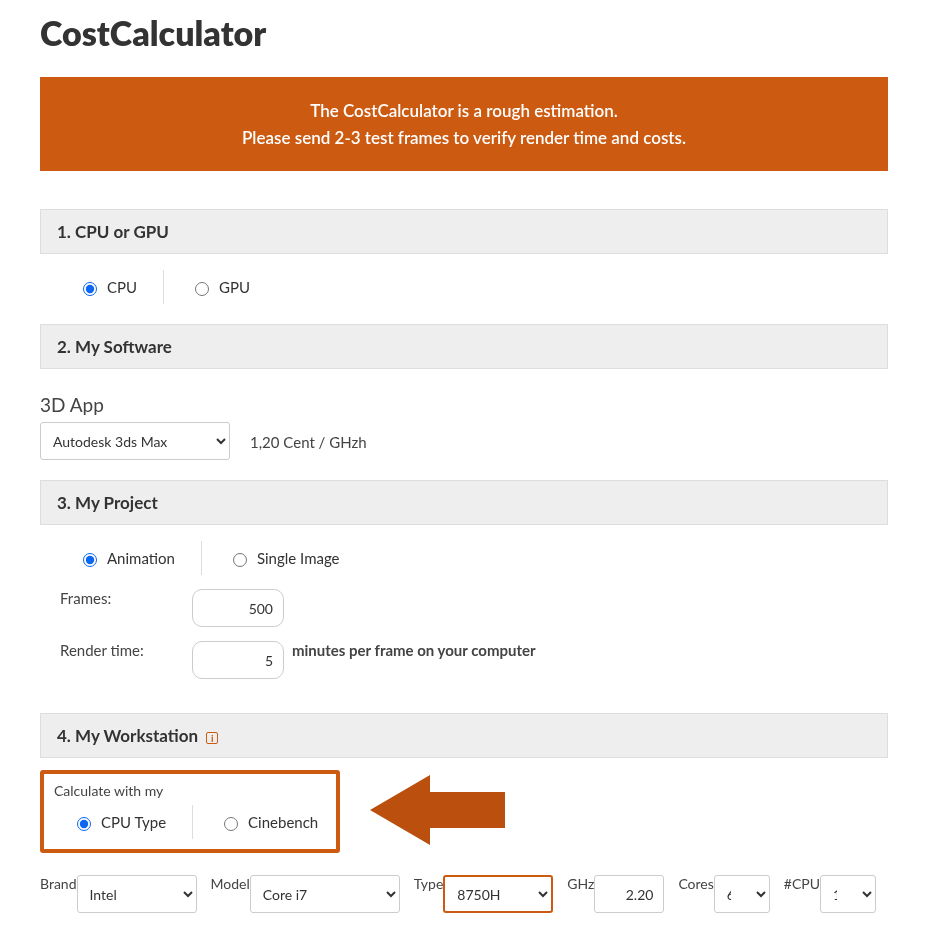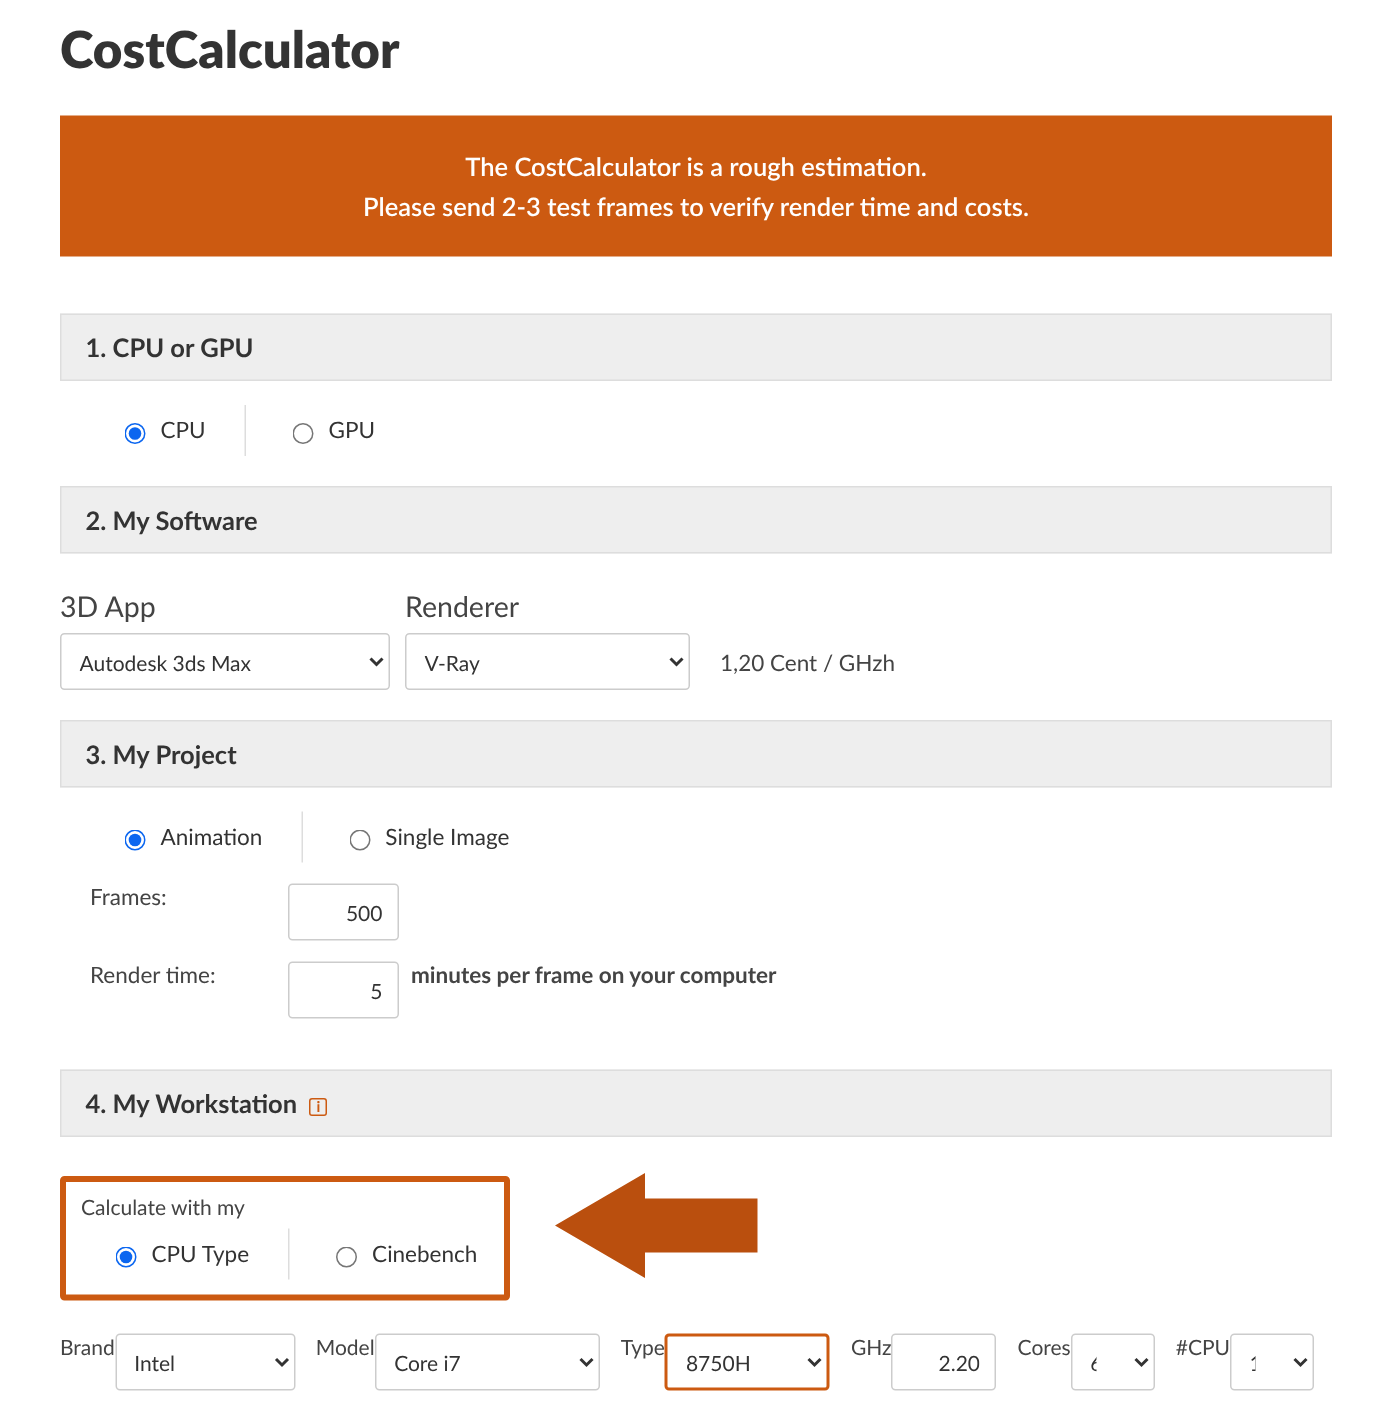--- a/index.html
+++ b/index.html
@@ -108,38 +108,38 @@
     align-items: flex-start;
     margin-bottom: 14px;
   }
   .kv-row .klabel {
     width: 140px;
     font-size: 15px;
     color: #444;
     padding-left: 8px;
   }
   .kv-row input[type="text"] {
-    width: 74px;
+    width: 92px;
     text-align: right;
     padding-right: 10px;
+    border-radius: 10px;
   }
   .kv-row .suffix {
     font-size: 15px;
     color: #444;
     margin-left: 8px;
     font-weight: bold;
   }
   .highlight-box {
     border: 4px solid #cc5a11;
     border-radius: 3px;
     padding: 8px 0 10px 10px;
     display: inline-block;
     background: #fff;
     min-width: 270px;
-    margin-top: 14px;
   }
   .highlight-box .calc-label {
     font-size: 14px;
     color: #444;
     margin-bottom: 6px;
   }
   .arrow {
     display: inline-block;
     vertical-align: middle;
     margin-left: 30px;
@@ -184,28 +184,22 @@
         <span>GPU</span>
       </label>
     </div>
   </div>
 
   <div class="section-header">2. My Software</div>
   <div class="section-body" style="padding-left:0;">
     <div class="form-row">
       <div class="field">
         <label>3D App</label>
-        <select style="width:220px">
+        <select style="width:190px">
           <option>Autodesk 3ds Max</option>
-        </select>
-      </div>
-      <div class="field">
-        <label>Renderer</label>
-        <select style="width:190px">
-          <option>V-Ray</option>
         </select>
       </div>
       <div class="inline-text">1,20 Cent / GHzh</div>
     </div>
   </div>
 
   <div class="section-header">3. My Project</div>
   <div class="section-body">
     <div class="radio-row">
       <label class="radio-group">

